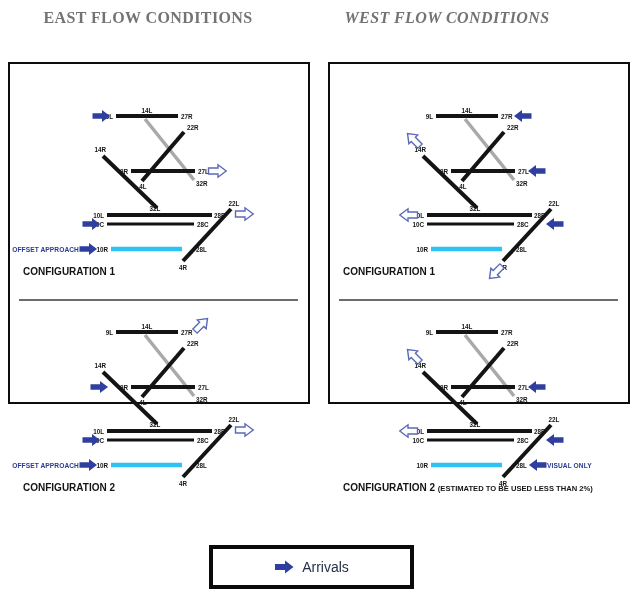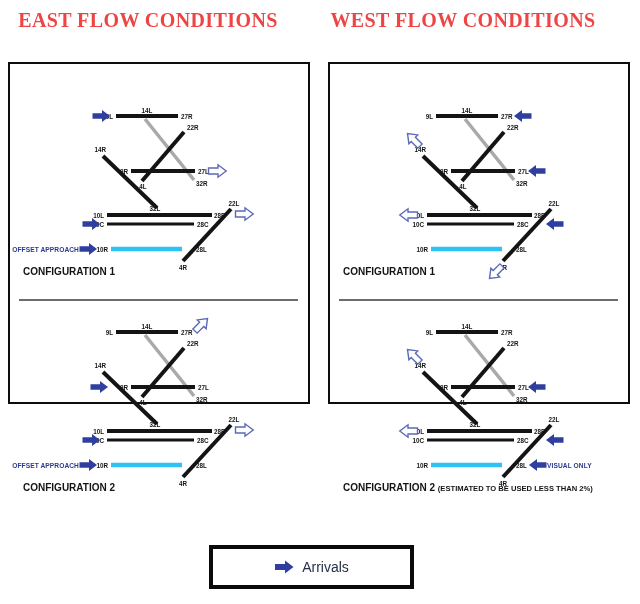--- a/index.html
+++ b/index.html
@@ -3,24 +3,24 @@
 <meta charset="utf-8">
 <style>
   html,body{margin:0;padding:0;}
   body{
     width:640px;height:604px;position:relative;background:#ffffff;
     font-family:"Liberation Sans", sans-serif;overflow:hidden;
   }
   .flow-title{
     position:absolute;top:9px;text-align:center;
     font-family:"Liberation Serif", serif;font-weight:bold;
-    font-size:20px;letter-spacing:.4px;color:#ef4444;
+    font-size:16px;letter-spacing:.4px;color:#737373;
   }
   #title-east{left:8px;width:280px;}
-  #title-west{left:328px;width:270px;}
+  #title-west{left:312px;width:270px;font-style:italic;}
   .flow-box{
     position:absolute;top:62px;width:302px;height:342px;
     border:2.5px solid #0d0d0d;background:#fff;box-sizing:border-box;
   }
   #box-east{left:8px;}
   #box-west{left:328px;}
   .flow-box svg{position:absolute;left:0;top:0;}
   #legend-box{
     position:absolute;left:209px;top:545px;width:205px;height:44px;
     border:4px solid #0a0a0a;background:#fff;box-sizing:border-box;

